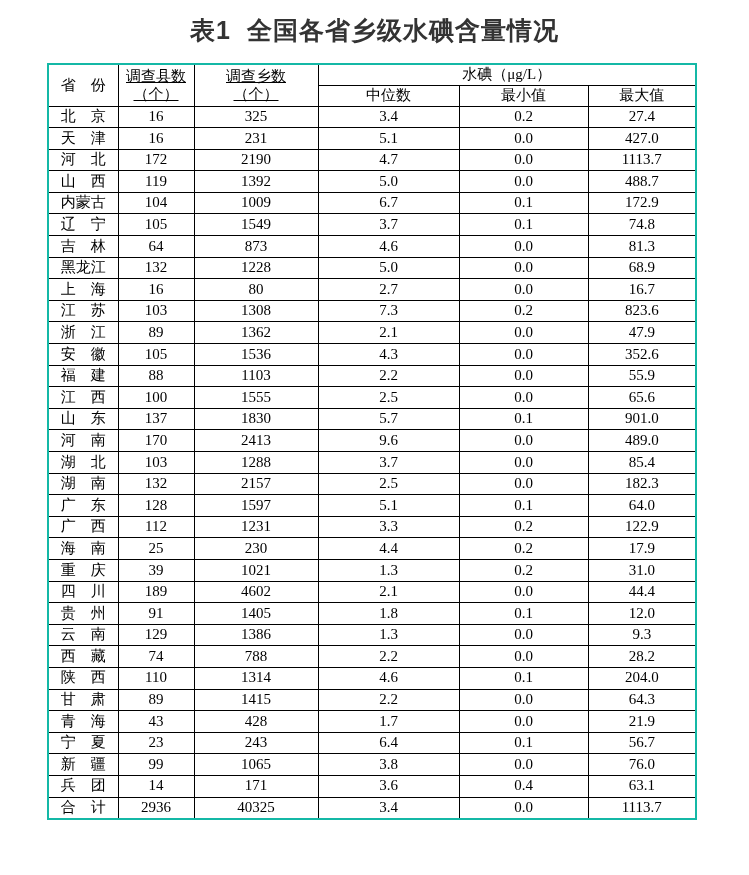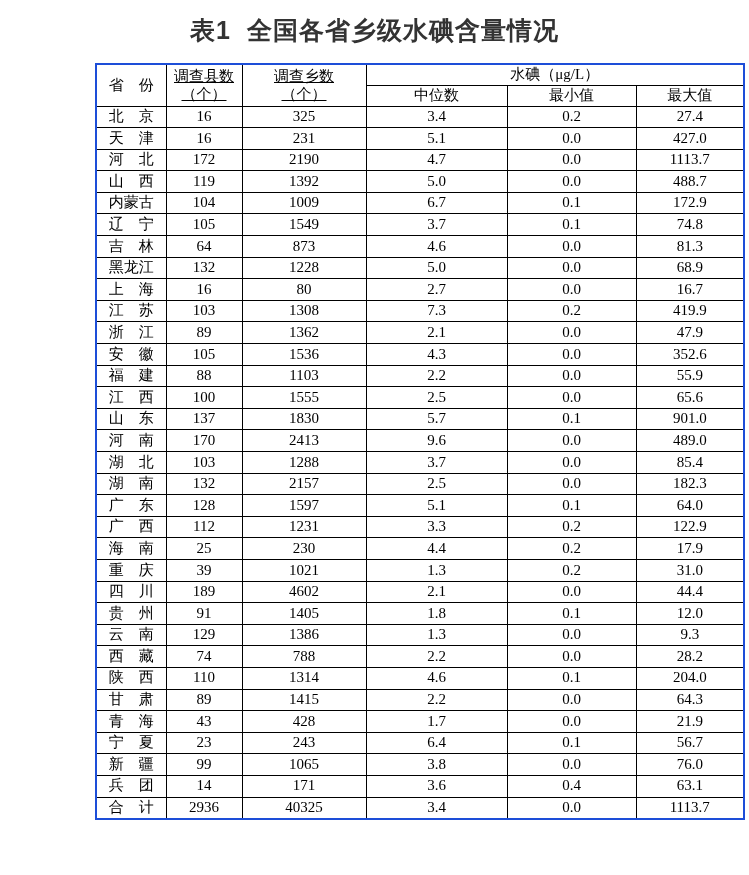--- a/index.html
+++ b/index.html
@@ -24,22 +24,21 @@
     white-space: pre;
     letter-spacing: 1px;
   }
   table.iodine-table {
     position: absolute;
     left: 47px;
     top: 63px;
     width: 648px;
     border-collapse: collapse;
     table-layout: fixed;
-    border: 2px solid #1d4ed8;
-    margin-left: 48px;
+    border: 2px solid #14b8a6;
   }
   .col-province  { width: 70px; }
   .col-counties  { width: 76px; }
   .col-townships { width: 124px; }
   .col-median    { width: 141px; }
   .col-min       { width: 129px; }
   .col-max       { width: 108px; }
   th, td {
     border: 1px solid #000000;
     text-align: center;
@@ -163,21 +162,21 @@
     <td>2.7</td>
     <td>0.0</td>
     <td>16.7</td>
   </tr>
         <tr>
     <td>江　苏</td>
     <td>103</td>
     <td>1308</td>
     <td>7.3</td>
     <td>0.2</td>
-    <td>419.9</td>
+    <td>823.6</td>
   </tr>
         <tr>
     <td>浙　江</td>
     <td>89</td>
     <td>1362</td>
     <td>2.1</td>
     <td>0.0</td>
     <td>47.9</td>
   </tr>
         <tr>

